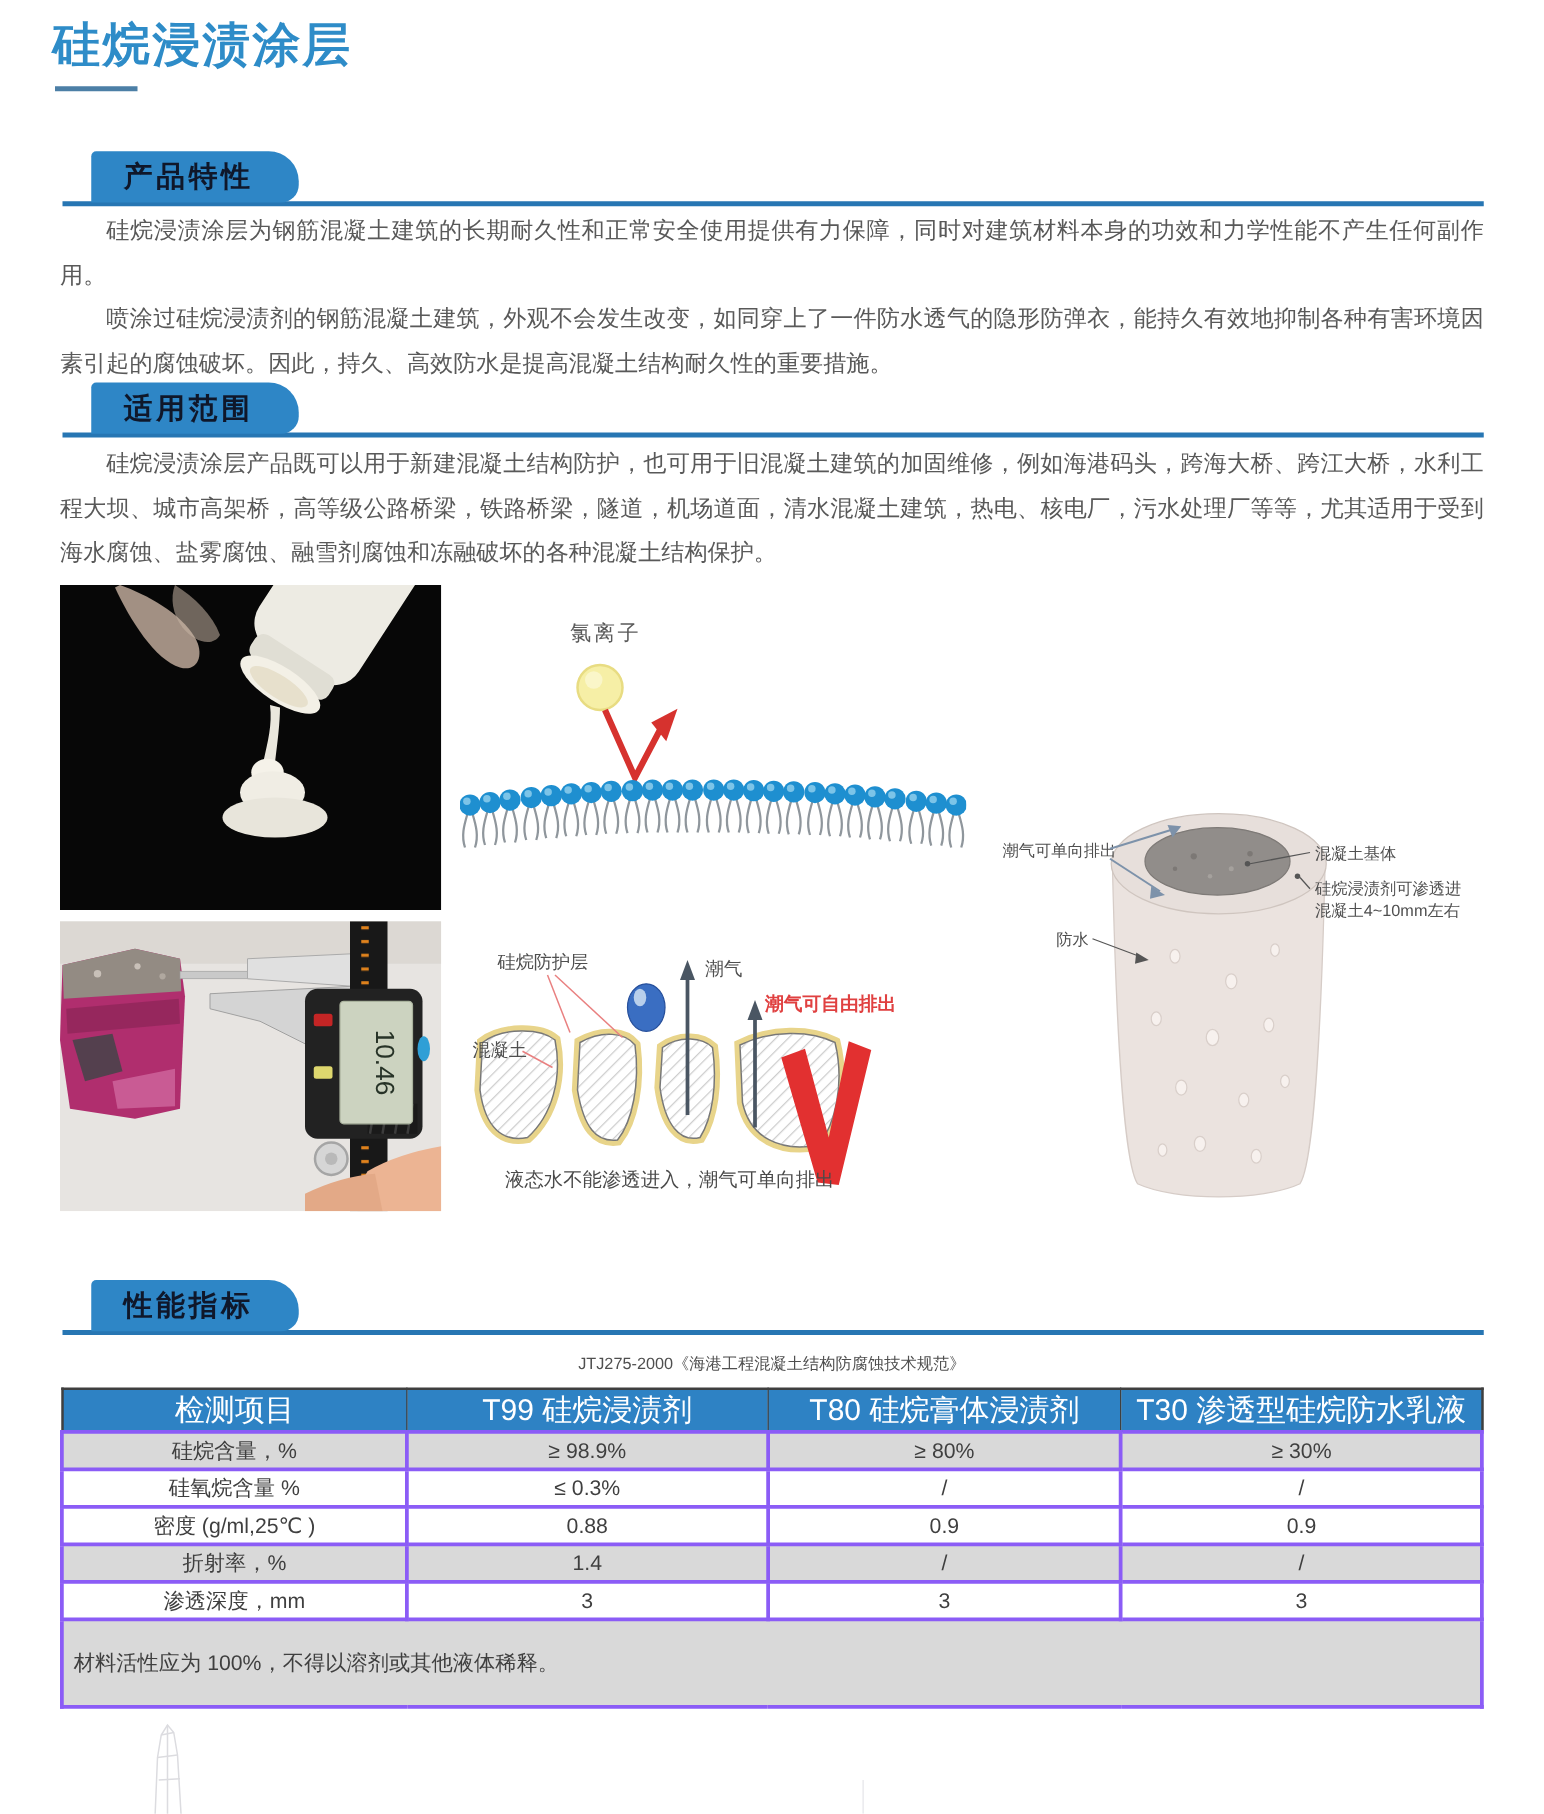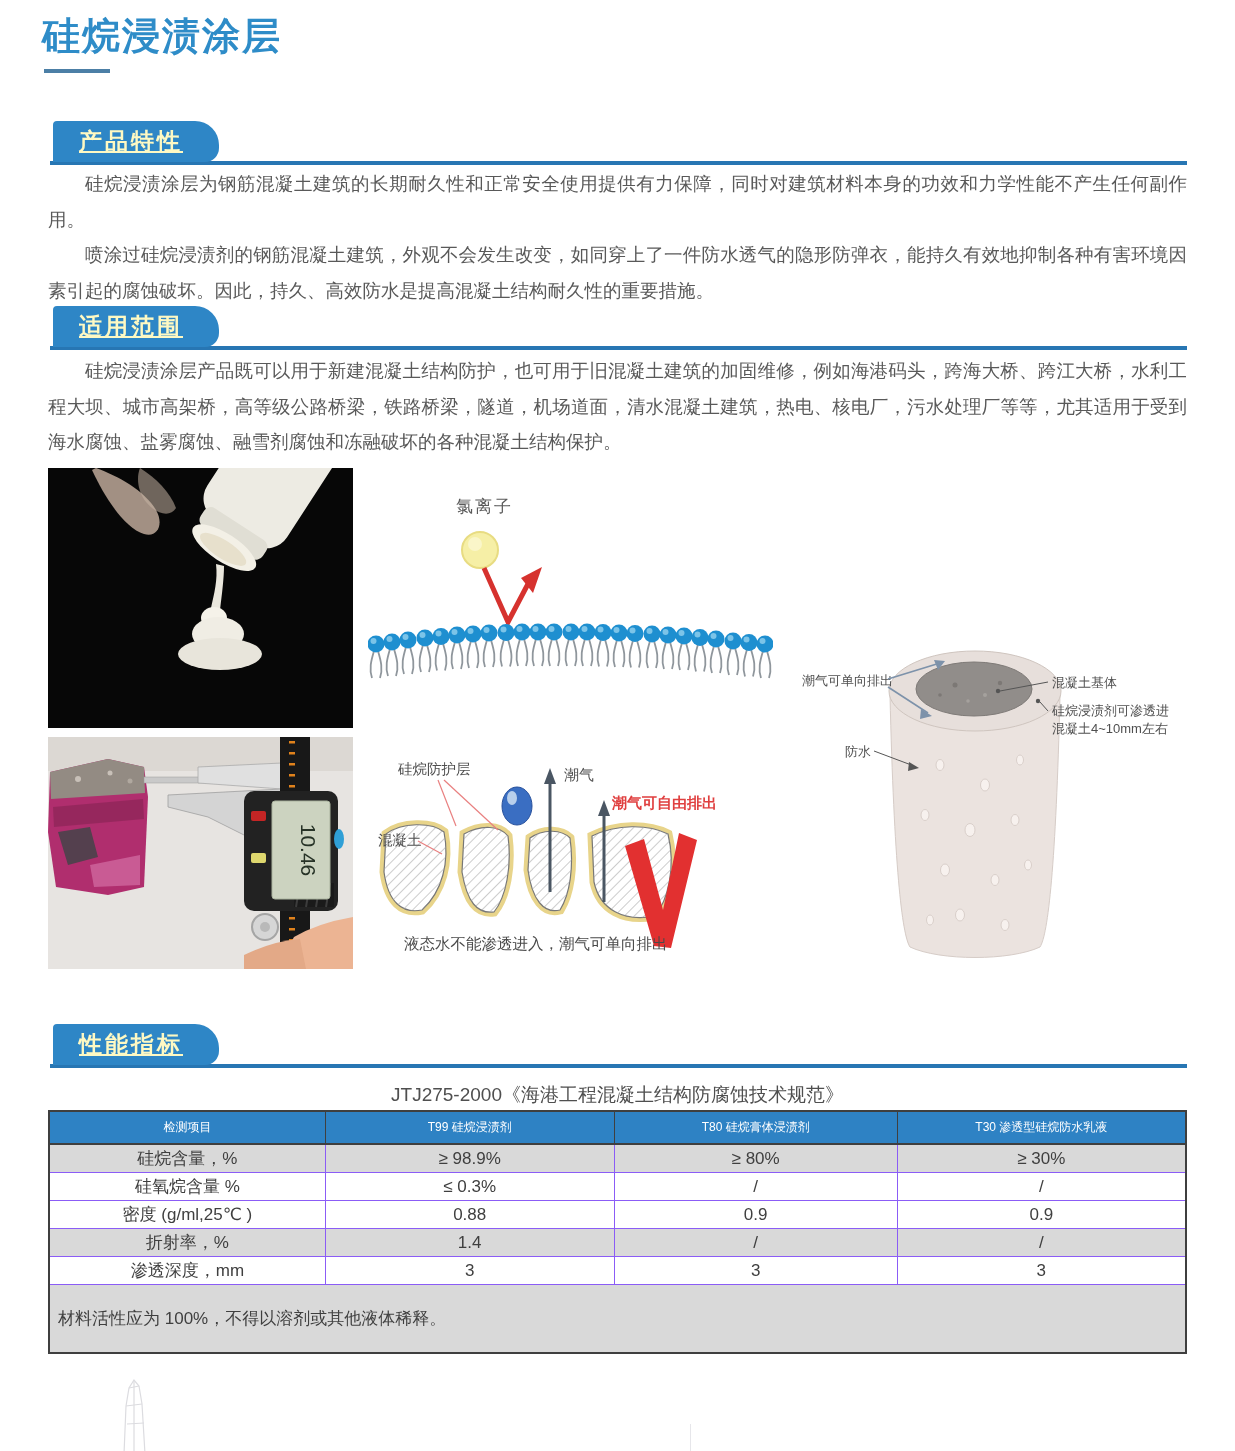--- a/index.html
+++ b/index.html
@@ -5,35 +5,35 @@
   html,body{margin:0;padding:0;}
   body{
     width:1235px;height:1451px;background:#ffffff;position:relative;overflow:hidden;
     font-family:"Liberation Sans","DejaVu Sans",sans-serif;
   }
   .abs{position:absolute;}
   .page-title{left:42px;top:11px;font-size:38px;font-weight:bold;color:#2e8cc8;letter-spacing:2px;}
   .title-rule{left:44px;top:69px;width:66px;height:4px;background:#4c7fa6;}
   .sec-rule{height:4px;background:#2776b3;left:50px;width:1137px;}
   .badge{
-    left:53px;background:#2e86c6;color:#fef9c3;font-size:23px;font-weight:bold;
-    padding:7px 36px 7px 26px;border-radius:4px 24px 14px 0;letter-spacing:3px;line-height:27px;text-decoration:underline;
+    left:73px;background:#2e86c6;color:#0f172a;font-size:23px;font-weight:bold;
+    padding:7px 36px 7px 26px;border-radius:4px 24px 14px 0;letter-spacing:3px;line-height:27px;
   }
   .bodytext{left:48px;width:1139px;font-size:18.5px;line-height:35.5px;color:#595959;text-align:justify;}
   .bodytext p{margin:0;text-indent:2em;}
-  .table-caption{left:48px;top:1082px;width:1139px;text-align:center;font-size:19px;color:#4f4f4f;}
+  .table-caption{left:48px;top:1082px;width:1139px;text-align:center;font-size:13px;color:#4f4f4f;}
   table.spec{
     position:absolute;left:48px;top:1110px;width:1139px;border-collapse:collapse;table-layout:fixed;
     border:2px solid #3f3f3f;font-size:17px;color:#3f3f3f;
   }
   table.spec th{
-    background:#2e82c4;color:#ffffff;font-weight:normal;font-size:12px;height:31px;
+    background:#2e82c4;color:#ffffff;font-weight:normal;font-size:24px;height:31px;
     border:1px solid #3f3f3f;border-bottom:2px solid #3f3f3f;padding:0;
   }
-  table.spec td{border:1px solid #8b5cf6;height:27px;text-align:center;padding:0;}
+  table.spec td{border:3px solid #8b5cf6;height:27px;text-align:center;padding:0;}
   table.spec tr.gray td{background:#d9d9d9;}
   table.spec td.foot{text-align:left;padding:20px 8px;background:#d9d9d9;}
   svg text{font-family:"Liberation Sans","DejaVu Sans",sans-serif;}
   .faint-line{left:690px;top:1424px;width:1px;height:27px;background:#e6e6ea;}
 </style>
 </head>
 <body>
 
 <div class="abs page-title">硅烷浸渍涂层</div>
 <div class="abs title-rule"></div>

